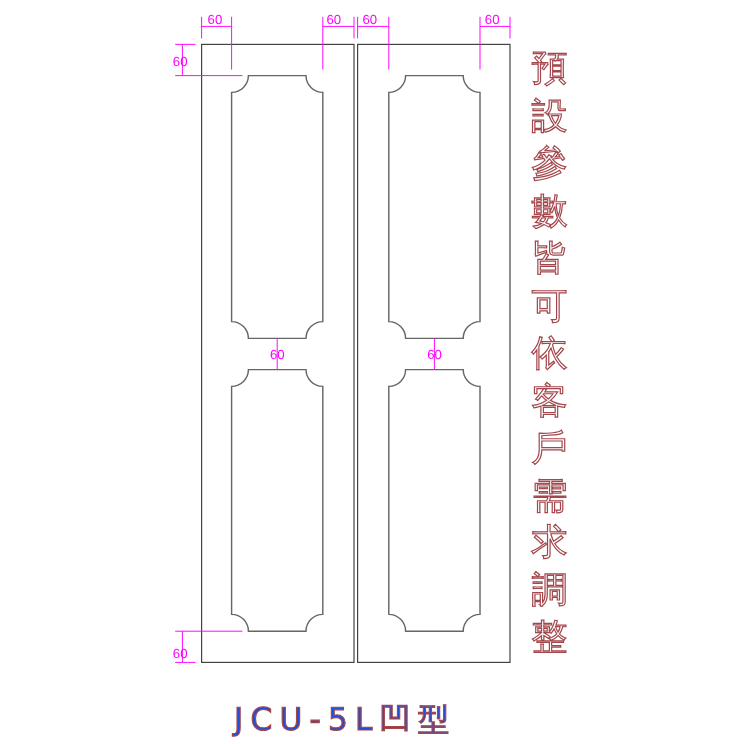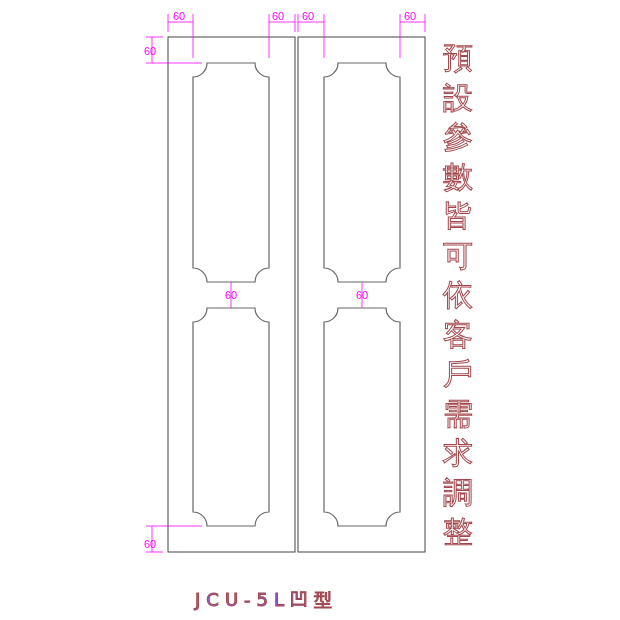--- a/index.html
+++ b/index.html
@@ -1,20 +1,20 @@
 <!DOCTYPE html>
 <html><head>
 <meta charset="utf-8">
 <style>
   html,body{margin:0;padding:0;background:#ffffff;}
   body{width:620px;height:620px;position:relative;overflow:hidden;font-family:"DejaVu Sans",sans-serif;}
   svg{position:absolute;left:0;top:0;}
   .vtext{position:absolute;left:438px;top:38px;width:40px;display:flex;flex-direction:column;align-items:center;}
   .vtext span{display:block;font-size:30px;line-height:39.5px;color:#fff;-webkit-text-stroke:1px #a3474c;font-family:"DejaVu Sans",sans-serif;}
-  .title{position:absolute;left:195px;top:585px;font-size:18px;letter-spacing:6px;color:#8b5cf6;-webkit-text-stroke:1px #a3474c;font-family:"DejaVu Sans",sans-serif;line-height:30px;}
+  .title{position:absolute;left:195px;top:585px;font-size:26px;letter-spacing:6px;color:#1d4ed8;-webkit-text-stroke:1px #a3474c;font-family:"DejaVu Sans",sans-serif;line-height:30px;}
   .dim{font-family:"Liberation Sans",sans-serif;font-size:11px;fill:#ff00ff;}
 </style>
 </head>
 <body>
 
 <svg width="620" height="620" viewBox="0 0 620 620">
 
   <rect x="168" y="37" width="127" height="515" fill="none" stroke="#444" stroke-width="1"></rect>
   <rect x="298" y="37" width="127" height="515" fill="none" stroke="#444" stroke-width="1"></rect>
 

